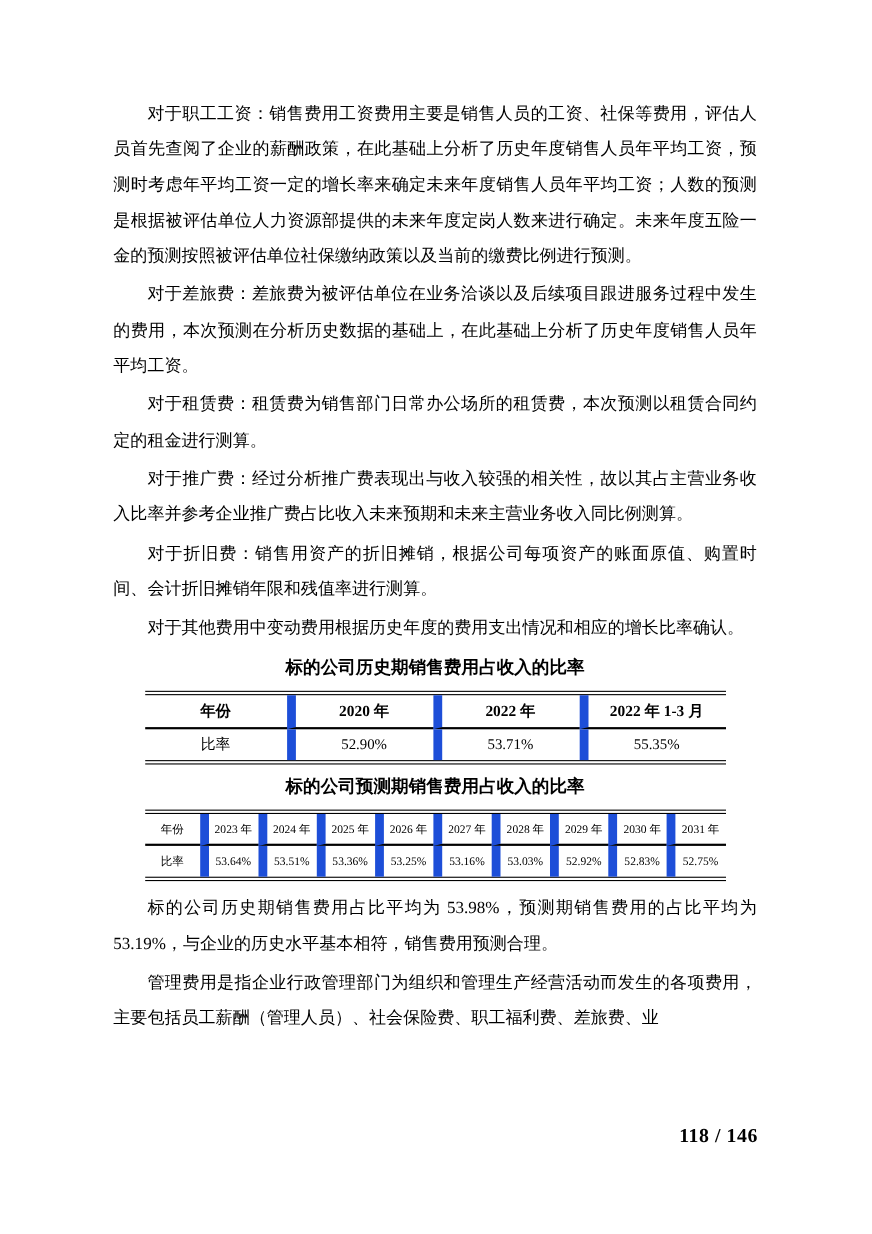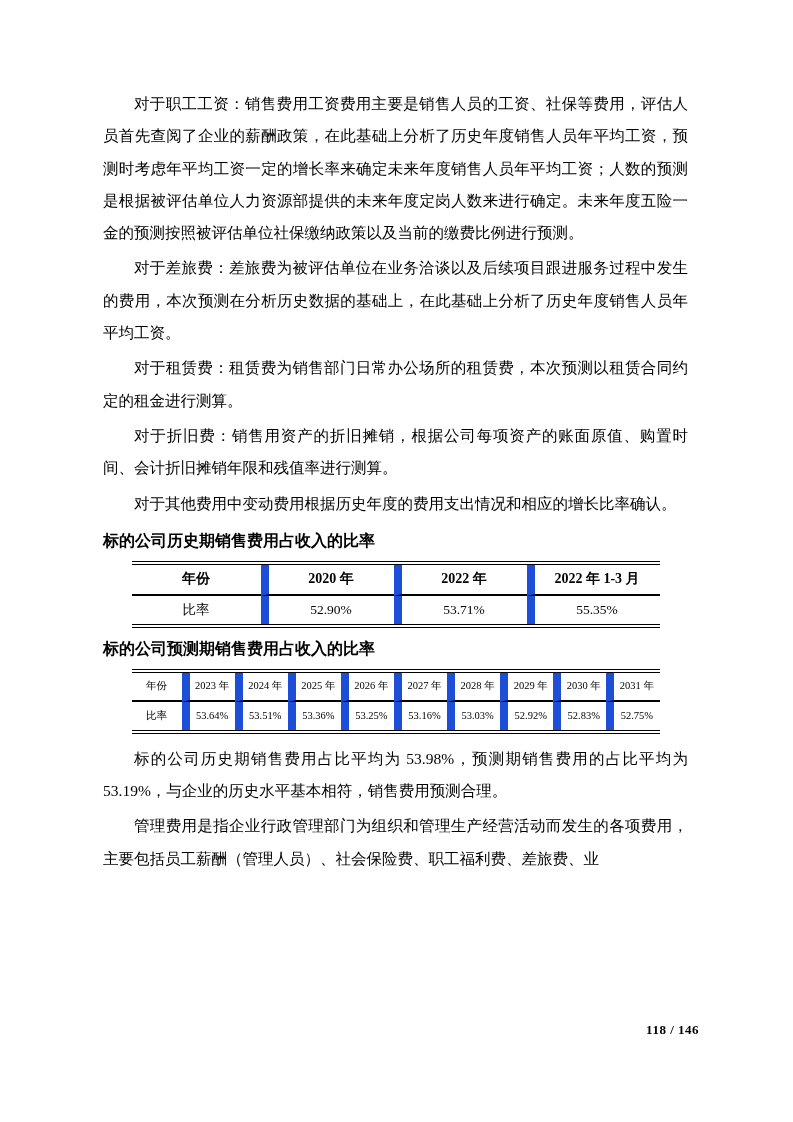--- a/index.html
+++ b/index.html
@@ -25,20 +25,21 @@
     line-height: 32.3px;
     text-align: justify;
     text-indent: 2em;
   }
   .after-tables { margin-top: 9px; }
   .tbl-title {
     margin: 9px 0 9px 0;
     font-size: 16px;
     line-height: 23px;
     font-weight: bold;
+    text-align: center;
   }
   table.tbl {
     table-layout: fixed;
     border-collapse: separate;
     border-spacing: 0;
     margin: 0 auto;
     width: 528px;
     border-top: 4px double #000;
     border-bottom: 4px double #000;
     text-align: center;
@@ -51,34 +52,35 @@
   }
   .tbl th + th, .tbl td + td { border-left: 8px solid #1d4ed8; }
   .tbl thead th { border-bottom: 2px solid #000; }
   .tbl1 thead th { font-size: 14px; font-weight: bold; height: 29px; }
   .tbl1 tbody td { font-size: 13.5px; font-weight: normal; height: 28px; }
   .tbl2 thead th { font-size: 10.5px; font-weight: normal; height: 27px; }
   .tbl2 tbody td { font-size: 10.5px; font-weight: normal; height: 28px; }
   .page-number {
     position: absolute;
     top: 1022px;
-    right: 94px;
-    font-size: 13px;
+    right: 104px;
+    font-size: 18px;
     font-weight: bold;
     letter-spacing: 0.5px;
   }
 </style>
 </head>
 <body>
 
 <main class="page">
 
   <p class="body-par">对于职工工资：销售费用工资费用主要是销售人员的工资、社保等费用，评估人员首先查阅了企业的薪酬政策，在此基础上分析了历史年度销售人员年平均工资，预测时考虑年平均工资一定的增长率来确定未来年度销售人员年平均工资；人数的预测是根据被评估单位人力资源部提供的未来年度定岗人数来进行确定。未来年度五险一金的预测按照被评估单位社保缴纳政策以及当前的缴费比例进行预测。</p>
   <p class="body-par">对于差旅费：差旅费为被评估单位在业务洽谈以及后续项目跟进服务过程中发生的费用，本次预测在分析历史数据的基础上，在此基础上分析了历史年度销售人员年平均工资。</p>
   <p class="body-par">对于租赁费：租赁费为销售部门日常办公场所的租赁费，本次预测以租赁合同约定的租金进行测算。</p>
+  <p class="body-par">对于推广费：经过分析推广费表现出与收入较强的相关性，故以其占主营业务收入比率并参考企业推广费占比收入未来预期和未来主营业务收入同比例测算。</p>
   <p class="body-par">对于折旧费：销售用资产的折旧摊销，根据公司每项资产的账面原值、购置时间、会计折旧摊销年限和残值率进行测算。</p>
   <p class="body-par">对于其他费用中变动费用根据历史年度的费用支出情况和相应的增长比率确认。</p>
 
   <h3 class="tbl-title">标的公司历史期销售费用占收入的比率</h3>
   <table class="tbl tbl1">
     <colgroup>
       <col style="width:129px">
       <col style="width:133px">
       <col style="width:133px">
       <col style="width:133px">

